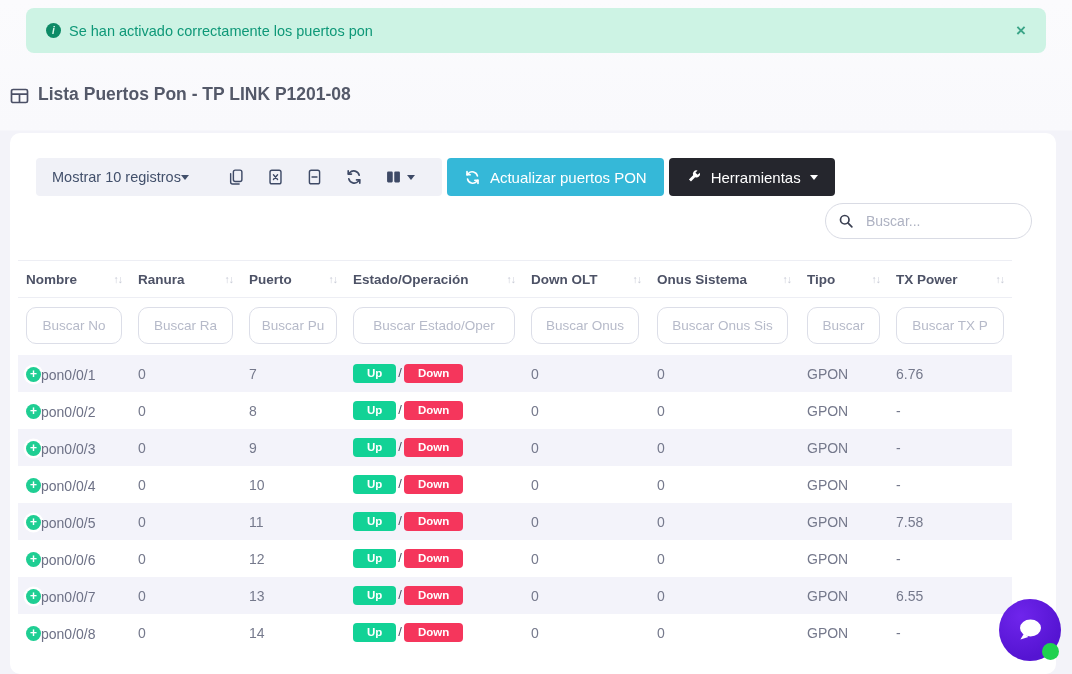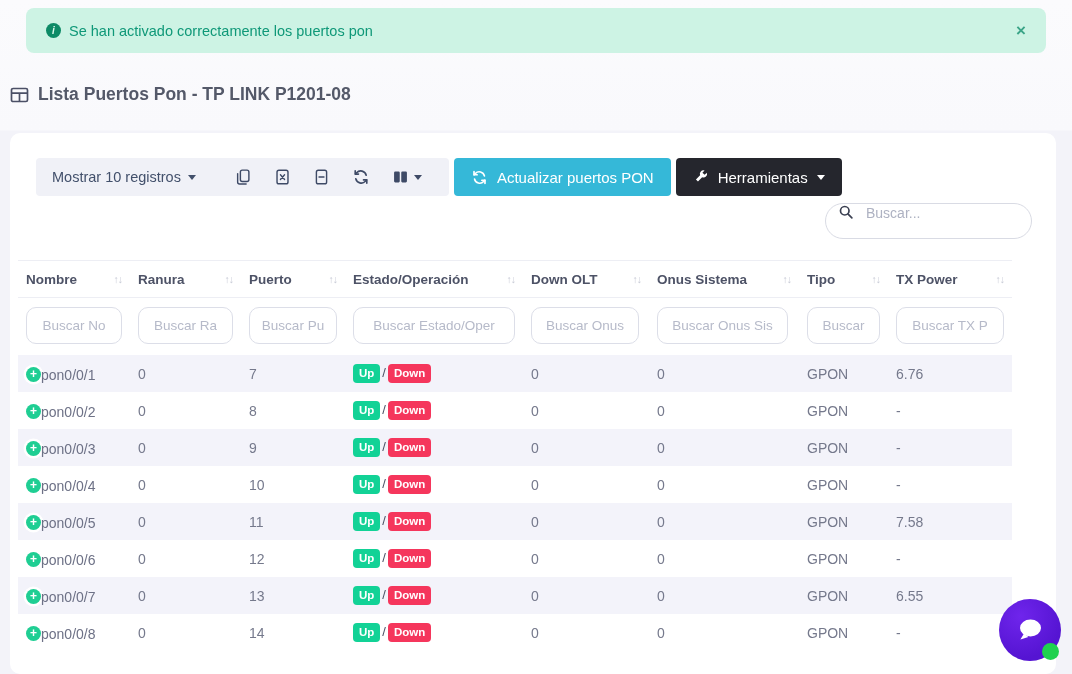--- a/index.html
+++ b/index.html
@@ -18,57 +18,57 @@
   }
   .info-icon {
     width:15px; height:15px; border-radius:50%; background:#0d8a66; color:#dcf8ec;
     display:inline-flex; align-items:center; justify-content:center;
     font-size:10px; font-weight:bold; font-style:italic; margin-right:8px; flex:none;
   }
   .alert-close { margin-left:auto; color:#3aa487; font-size:17px; font-weight:bold; cursor:pointer; line-height:1; }
 
   
   .page-title {
-    position:absolute; left:10px; top:84px; display:flex; align-items:center; gap:9px;
+    position:absolute; left:10px; top:84px; display:flex; align-items:flex-end; gap:9px;
     color:#545969; font-size:17.5px; font-weight:700;
   }
   .page-title svg { display:block; }
 
   
   .card {
     position:absolute; left:10px; top:133px; width:1046px; height:541px;
     background:#fff; border-radius:10px;
   }
 
   
   .toolbar { position:absolute; left:26px; top:25px; display:flex; height:38px; }
   .dt-group {
     background:#f0f1f7; border-radius:4px; display:flex; align-items:center;
     padding:0 16px; height:38px;
   }
   .length-menu {
-    display:flex; align-items:center; gap:7px; color:#42506b; font-size:14.5px;
+    display:flex; align-items:center; color:#42506b; font-size:14.5px;
     margin-right:28px; cursor:pointer; white-space:nowrap;
   }
   .icon-btn { display:flex; align-items:center; gap:5px; margin:0 11px; cursor:pointer; color:#3e4a66; }
   .icon-btn svg { display:block; }
   .caret { width:0; height:0; border-left:4px solid transparent; border-right:4px solid transparent; border-top:5px solid currentColor; display:inline-block; }
   .btn {
     margin-left:5px; border:none; border-radius:4px; color:#fff; font-size:15px;
     display:flex; align-items:center; gap:9px; padding:0 17px; height:38px; cursor:pointer;
     font-family:inherit;
   }
   .btn-refresh { background:#35b8d8; }
   .btn-tools  { background:#25262d; }
 
   
   .search-wrap {
     position:absolute; right:24px; top:70px; width:207px; height:36px;
     border:1px solid #d9dbe4; border-radius:18px; background:#fff;
-    display:flex; align-items:flex-start; padding:0 12px; gap:10px;
+    display:flex; align-items:center; padding:0 12px; gap:10px;
   }
   .search-wrap input {
     border:none; outline:none; flex:1; font-size:14px; color:#6b7086; font-family:inherit; min-width:0; background:transparent;
   }
   .search-wrap input::placeholder { color:#aeb2c2; }
 
   
   .table-wrap { position:absolute; left:8px; top:127px; width:994px; }
   table { width:100%; border-collapse:collapse; table-layout:fixed; }
   thead tr.header-row th {
@@ -92,21 +92,21 @@
   tbody tr:nth-child(odd) { background:#f3f3fa; }
   .name-wrap { display:inline-flex; align-items:flex-start; gap:0; }
   .plus-icon {
     width:15px; height:15px; border-radius:50%; background:#1fce93; flex:none;
     display:inline-flex; align-items:center; justify-content:center;
     box-shadow:0 0 0 2.5px #fff; cursor:pointer;
   }
   .plus-icon::before { content:"+"; color:#fff; font-size:12px; font-weight:700; line-height:1; margin-top:-1px; }
   .row-name { color:#6d7186; }
   .badge {
-    display:inline-block; padding:4px 6px 3px; border-radius:4px; color:#fff;
+    display:inline-block; padding:4px 14px 3px; border-radius:4px; color:#fff;
     font-size:11.5px; font-weight:700; line-height:1; cursor:pointer;
   }
   .badge-up { background:#12d296; }
   .badge-down { background:#f5365c; }
   .sep { color:#4a4f63; margin:0 2px; font-size:13px; }
 
   
   .chat-widget {
     position:absolute; left:999px; top:599px; width:62px; height:62px; border-radius:50%;
     background:radial-gradient(circle at 35% 28%, #6f25ec 0%, #5514d2 70%);

